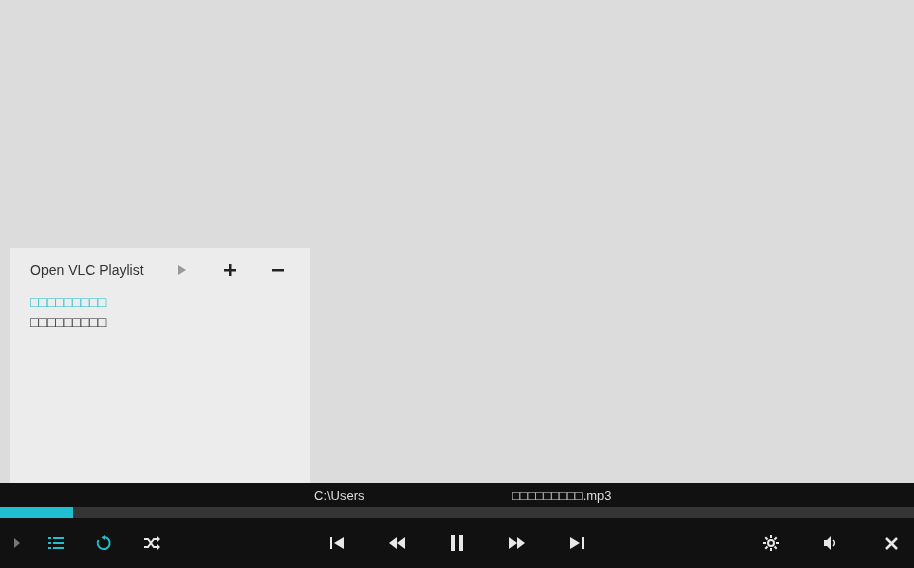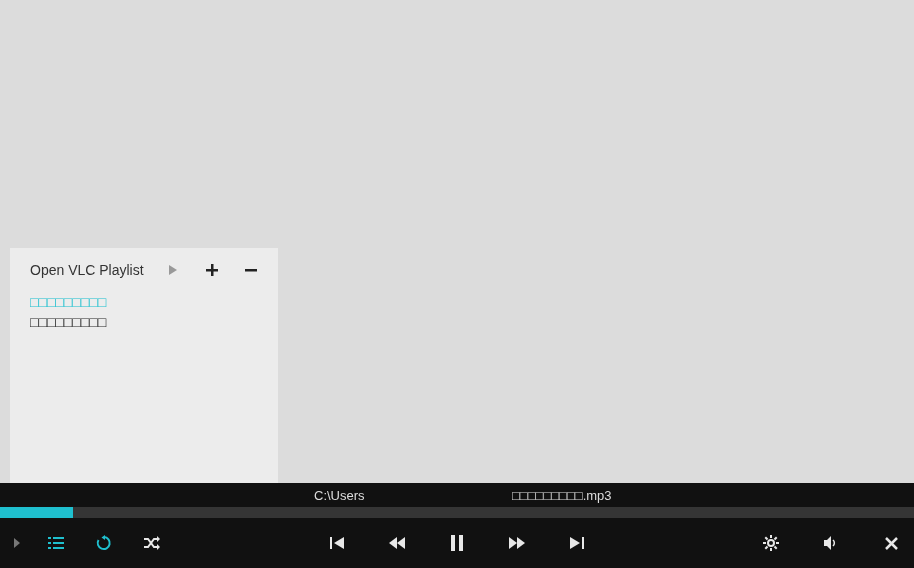--- a/index.html
+++ b/index.html
@@ -3,21 +3,21 @@
 <meta charset="utf-8">
 <style>
 * { margin: 0; padding: 0; box-sizing: border-box; font-family: "Segoe UI", Arial, sans-serif; }
 html, body { width: 914px; height: 568px; overflow: hidden; }
 .app { width: 914px; height: 568px; position: relative; background: #dcdcdc; }
 
 .playlist-panel {
   position: absolute;
   left: 10px;
   top: 248px;
-  width: 268px;
+  width: 300px;
   height: 250px;
   background: #ececec;
 }
 .playlist-header {
   display: flex;
   align-items: center;
   height: 44px;
   padding: 0 18px 0 20px;
 }
 .playlist-title {

